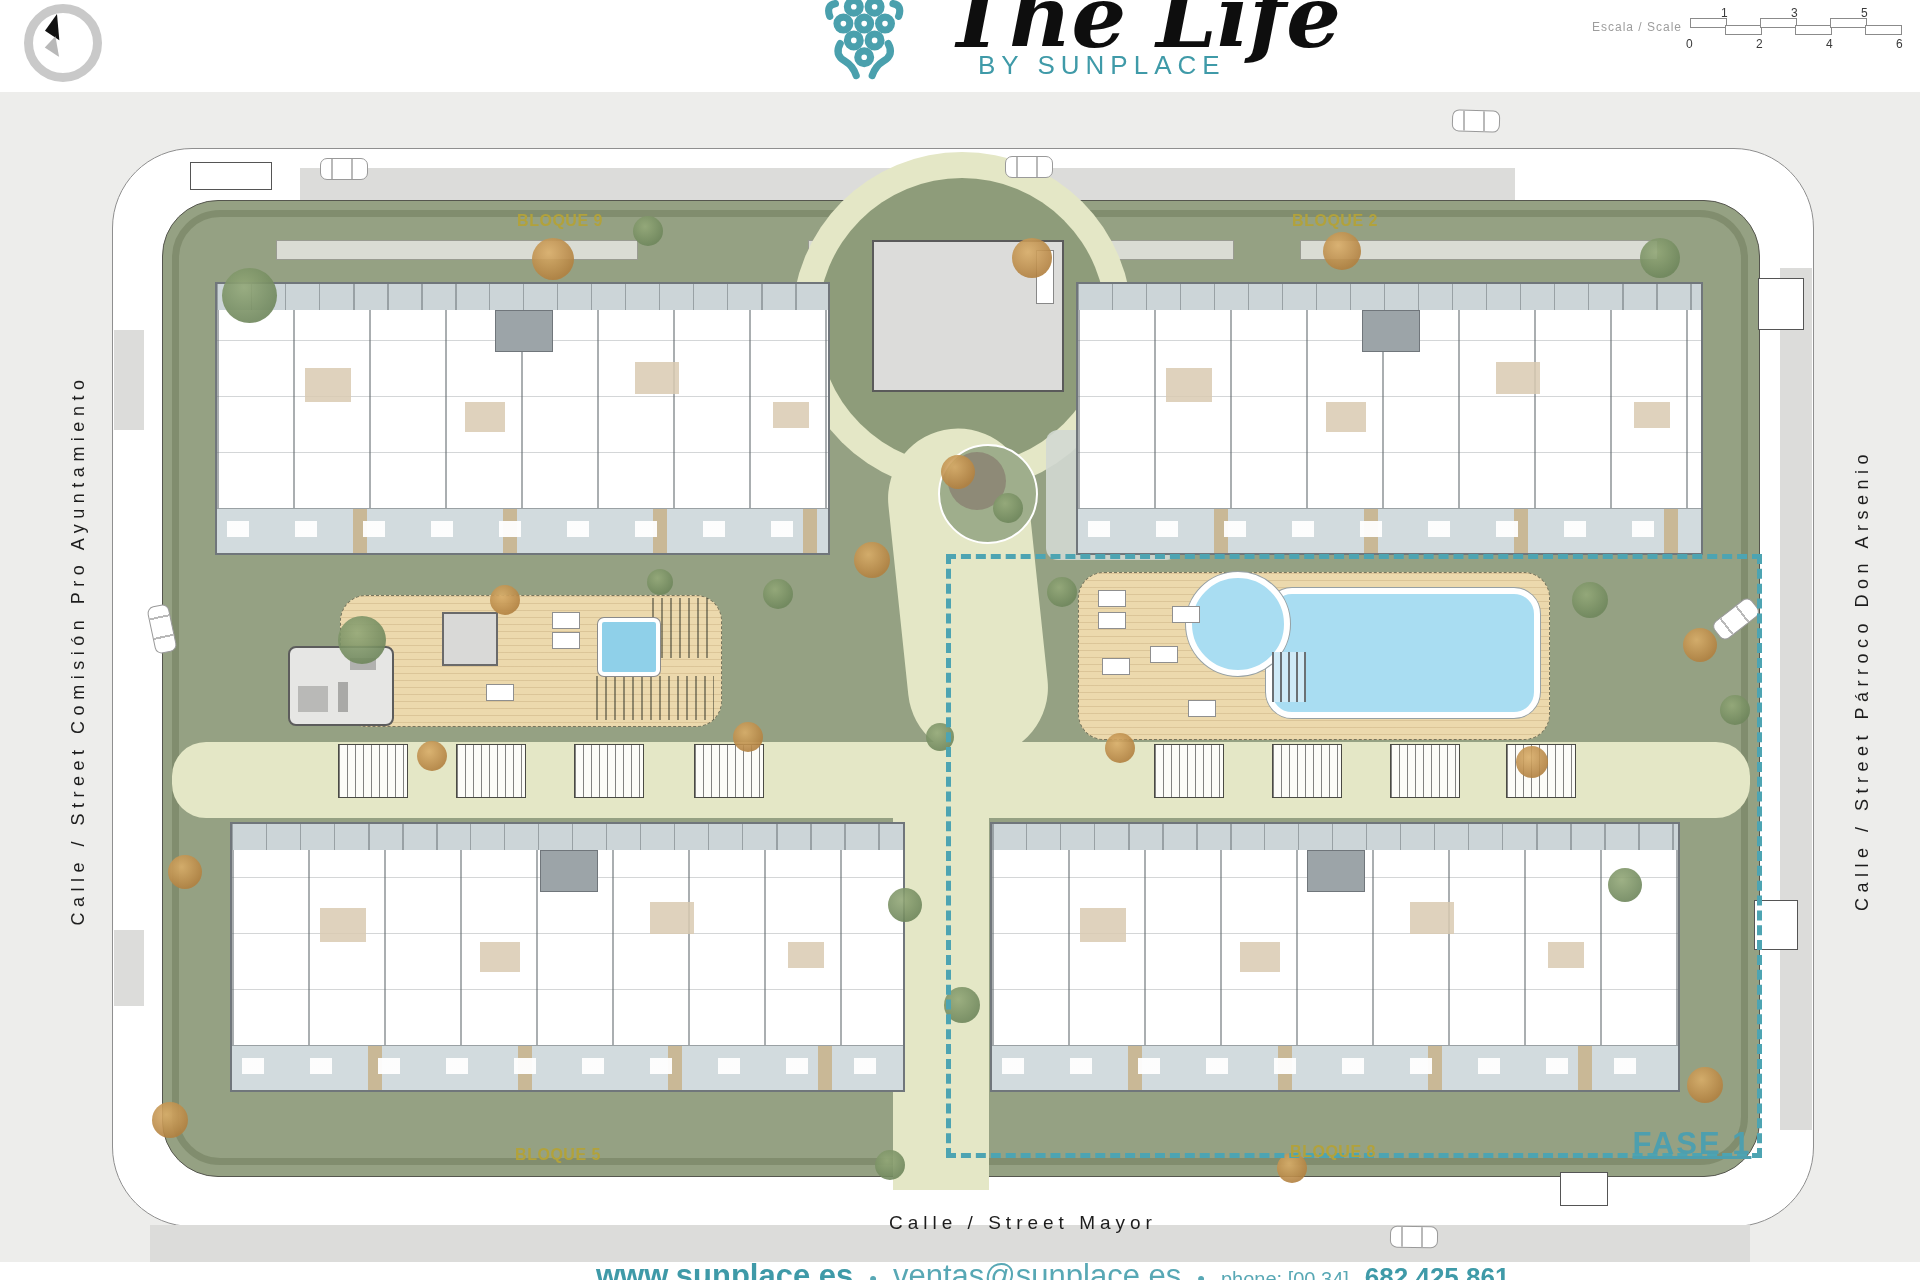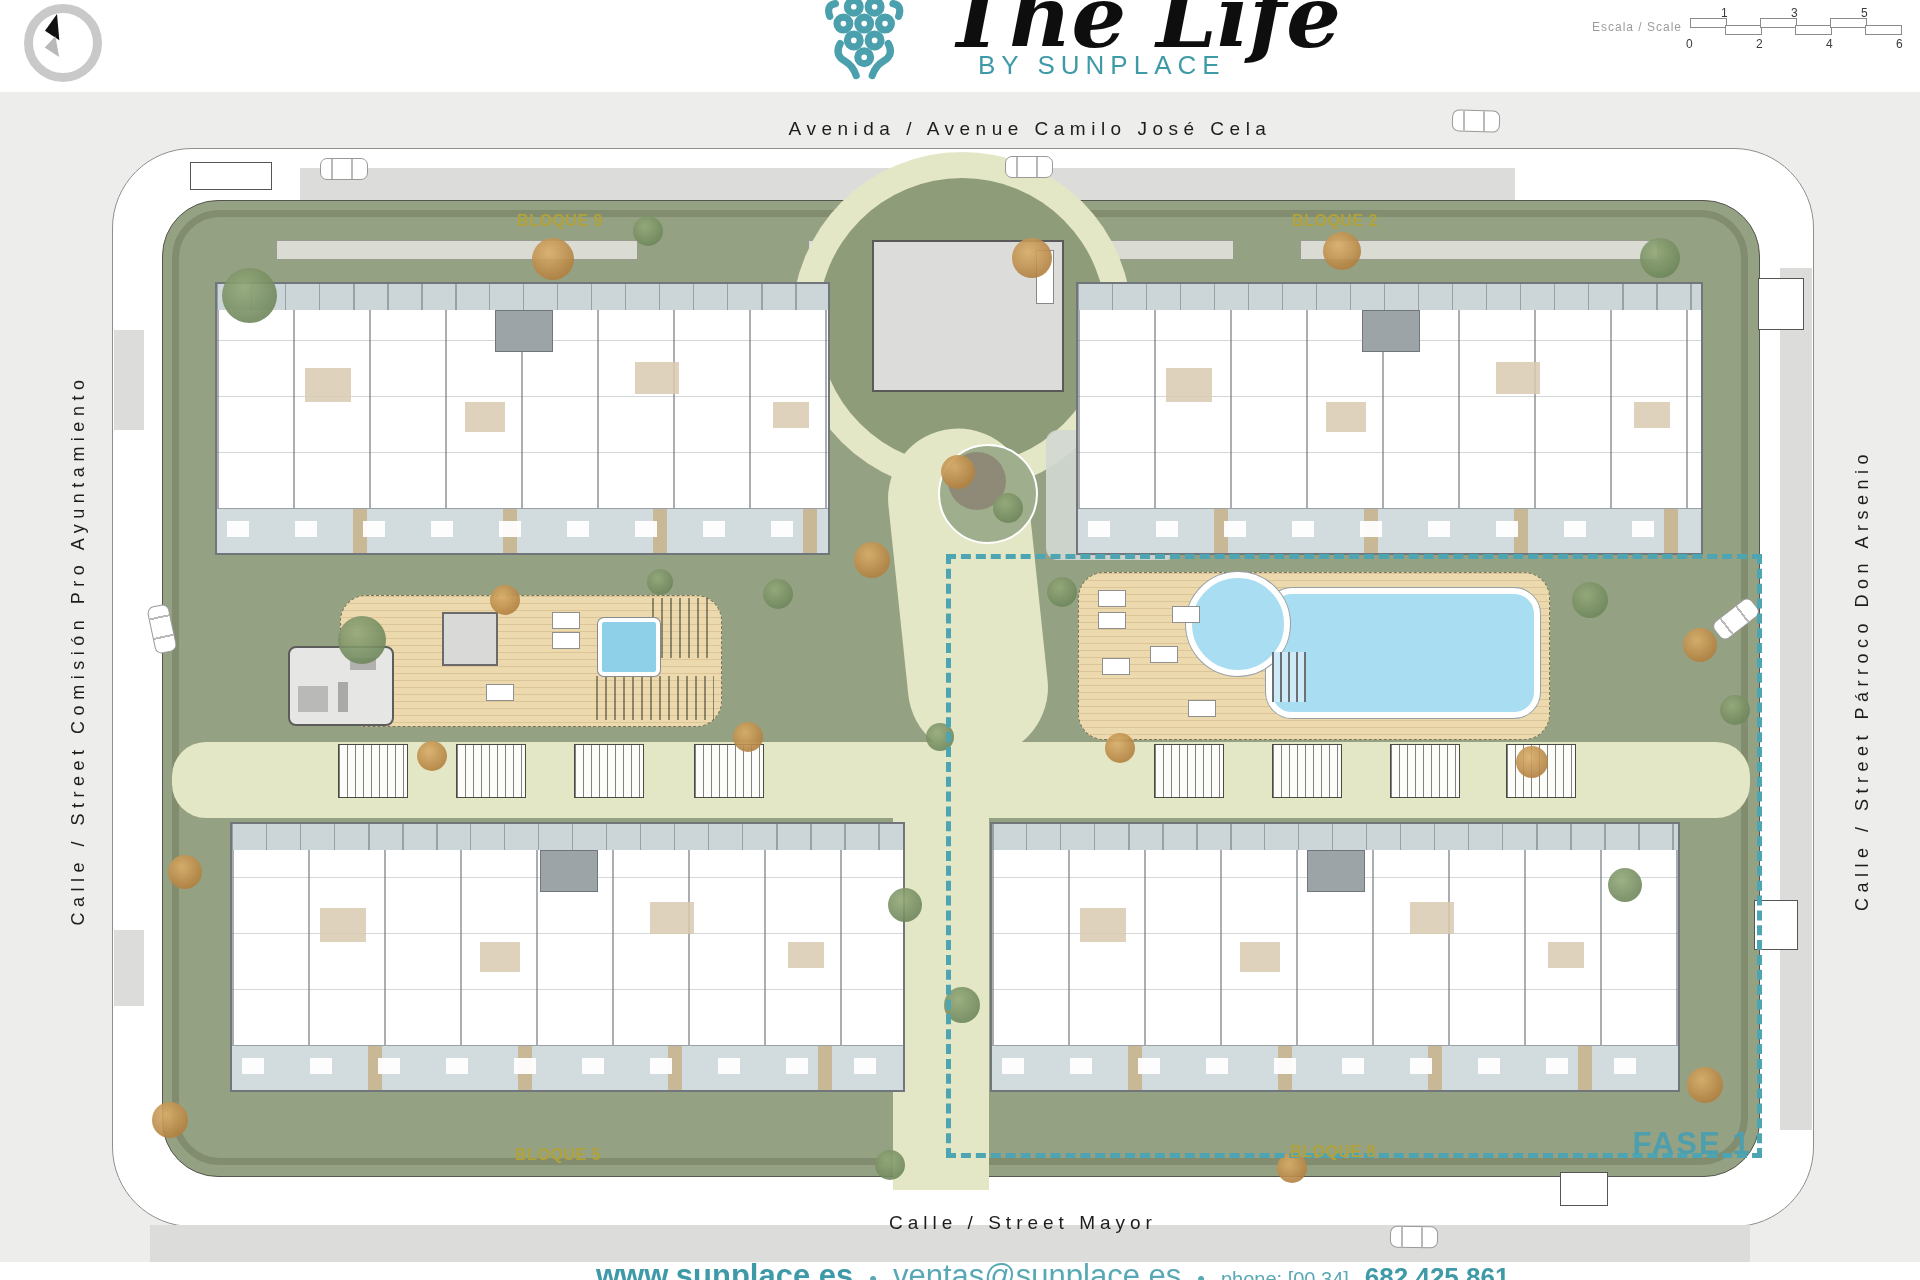--- a/index.html
+++ b/index.html
@@ -173,21 +173,20 @@
         <span class="sb-num sb-bot" style="left:-4px;">0</span>
         <span class="sb-num sb-bot" style="left:66px;">2</span>
         <span class="sb-num sb-bot" style="left:136px;">4</span>
         <span class="sb-num sb-bot" style="left:206px;">6</span>
       </div>
     </div>
   </div>
 
   <div class="plan-bg"></div>
 
-  <div class="street street-top">Avenida / Avenue Camilo José Cela</div>
   <div class="street street-left">Calle / Street Comisión Pro Ayuntamiento</div>
   <div class="street street-right">Calle / Street Párroco Don Arsenio</div>
   <div class="street street-bottom">Calle / Street Mayor</div>
 
   <div class="road-ring"></div>
   <div class="sidewalk" style="left:300px;top:168px;width:1215px;height:34px;"></div>
   <div class="sidewalk" style="left:1780px;top:268px;width:32px;height:862px;"></div>
   <div class="sidewalk" style="left:114px;top:330px;width:30px;height:100px;"></div>
   <div class="sidewalk" style="left:114px;top:930px;width:30px;height:76px;"></div>
   <div class="sidewalk" style="left:150px;top:1225px;width:1600px;height:37px;"></div>
@@ -311,21 +310,21 @@
   <div class="busstop" style="left:190px;top:162px;width:80px;height:26px;"></div>
   <div class="busstop" style="left:1560px;top:1172px;width:46px;height:32px;"></div>
   <div class="busstop" style="left:1758px;top:278px;width:44px;height:50px;"></div>
   <div class="busstop" style="left:1754px;top:900px;width:42px;height:48px;"></div>
 
   <div class="fase-rect"></div>
   <div class="bloque-label" style="left:560px;top:221px;">BLOQUE 9</div>
   <div class="bloque-label" style="left:1335px;top:221px;text-align:right;">BLOQUE 2</div>
   <div class="bloque-label" style="left:558px;top:1155px;">BLOQUE 5</div>
   <div class="bloque-label" style="left:1333px;top:1152px;">BLOQUE 8</div>
-  <div class="fase-label" style="left:1692px;top:1144px;">FASE 1</div>
+  <div class="fase-label" style="left:1692px;top:1144px;text-decoration:underline;">FASE 1</div>
 
   <div class="footer">
     <span class="f-web">www.sunplace.es</span>
     <span class="f-dot">•</span>
     <span class="f-email">ventas@sunplace.es</span>
     <span class="f-dot">•</span>
     <span class="f-phlabel">phone: [00 34]</span>
     <span class="f-phone">682 425 861</span>
   </div>
 

